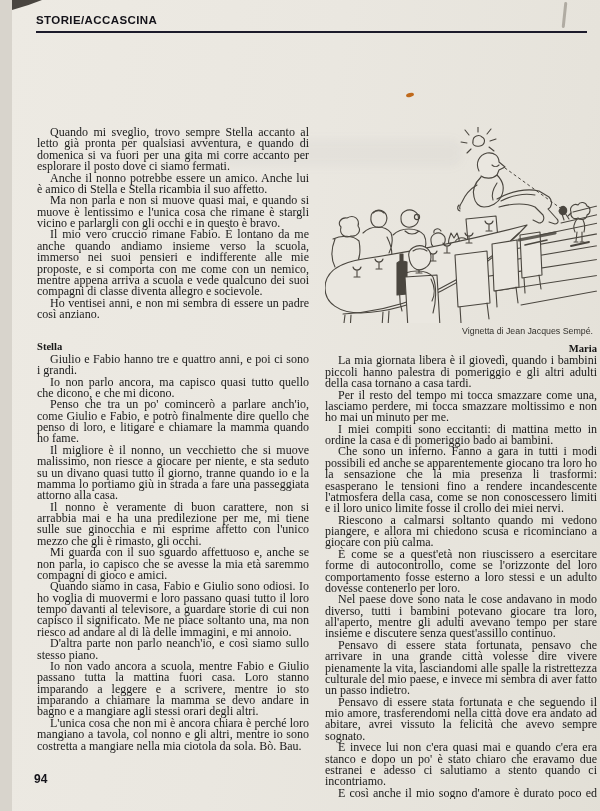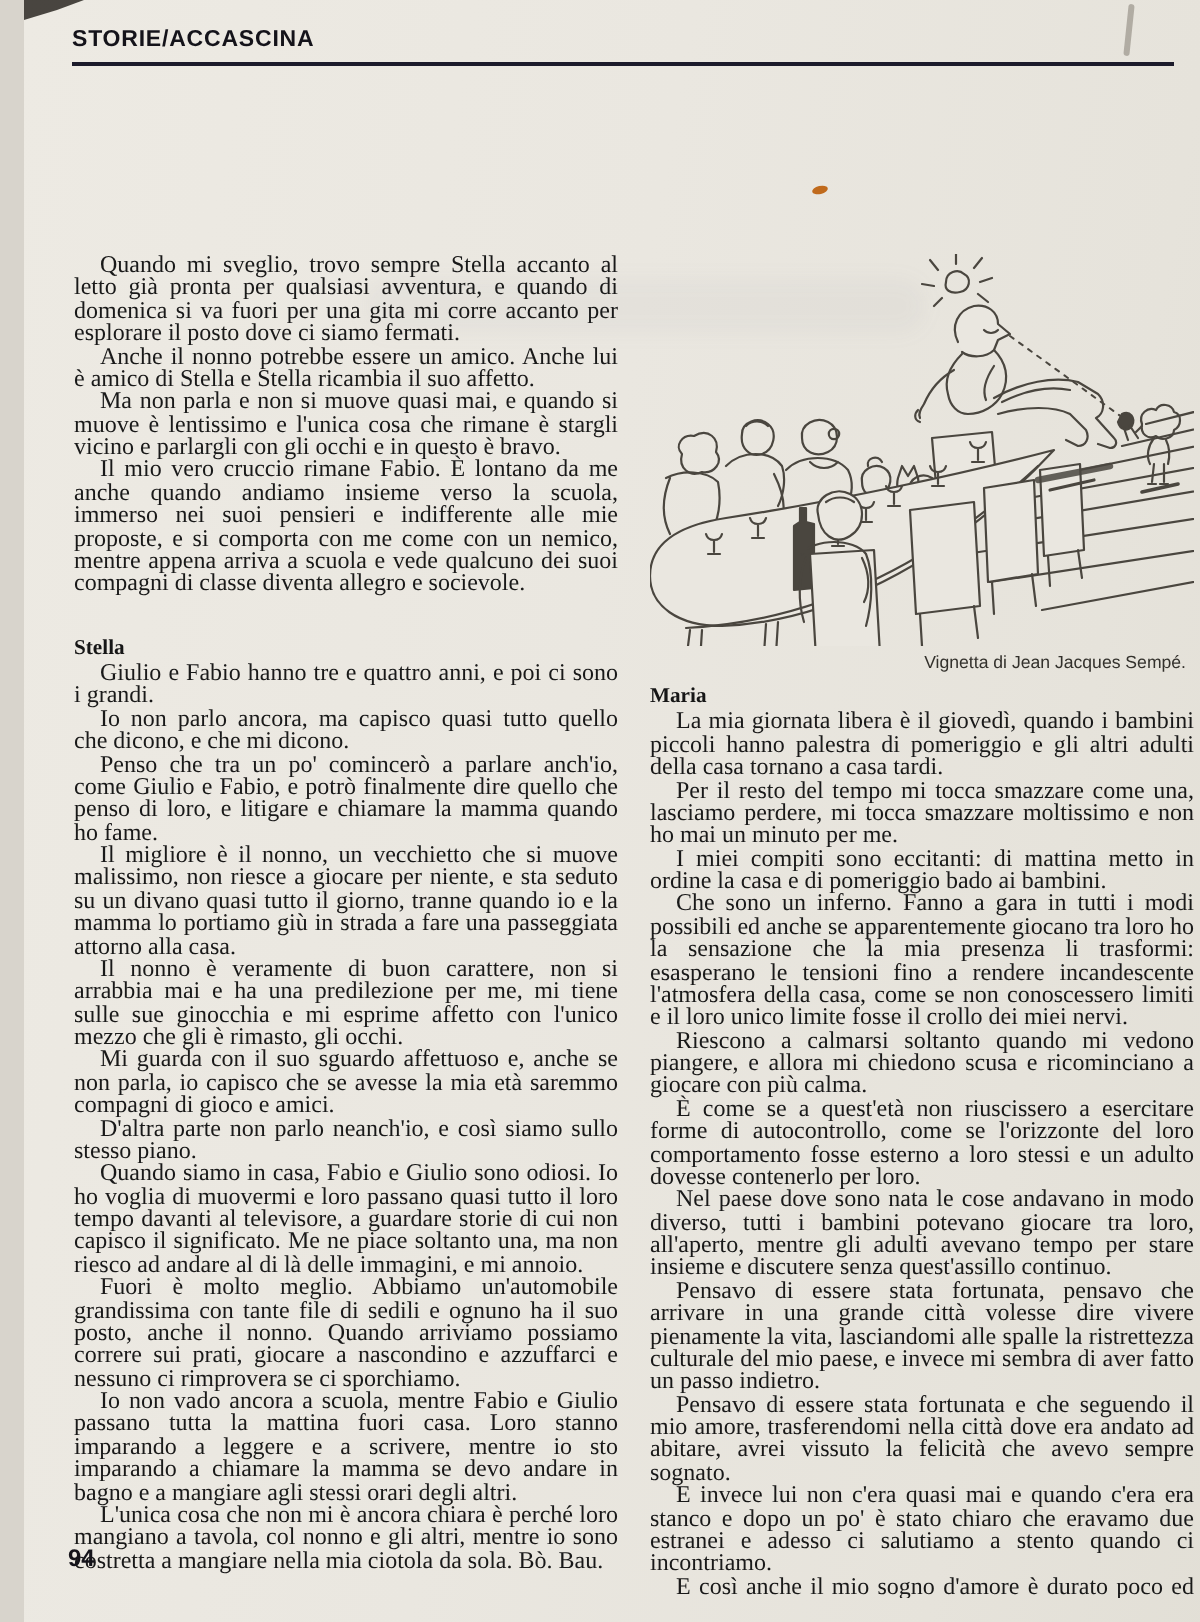--- a/index.html
+++ b/index.html
@@ -24,21 +24,21 @@
     font-family:"Liberation Sans",sans-serif;font-weight:bold;font-size:11.5px;
     letter-spacing:.4px;color:#14131a;}
   .rule{position:absolute;left:24px;top:31px;width:551px;height:1.6px;background:#1c1b2b;}
   
   .columns{position:absolute;left:25px;top:127px;width:560px;display:flex;gap:16px;}
   .col{width:272px;height:672px;overflow:hidden;}
   p.body{margin:0;font-size:12px;line-height:11.38px;text-align:justify;
     text-indent:13px;color:#191919;}
   h3.section{margin:0;font-size:10.6px;line-height:11.4px;font-weight:bold;color:#161616;}
   h3.stella{margin-top:21px;margin-bottom:1px;}
-  h3.maria{margin-top:7px;margin-bottom:1px;}
+  h3.maria{margin-top:7px;margin-bottom:1px;text-align:right;}
   
   .cartoon{position:relative;width:292px;height:196px;margin-left:-4px;}
   .cartoon svg{position:absolute;left:0;top:0;}
   .caption{margin:3px 4px 0 0;text-align:right;
     font-family:"Liberation Sans",sans-serif;font-size:8.8px;color:#33312c;}
   
   .pagenum{position:absolute;left:22px;top:772px;
     font-family:"Liberation Sans",sans-serif;font-weight:bold;font-size:12px;color:#14131a;}
 </style>
 </head>
@@ -54,31 +54,31 @@
   <div class="masthead">STORIE/ACCASCINA</div>
   <div class="rule"></div>
 
   <div class="columns">
 
     <div class="col">
       <p class="body">Quando mi sveglio, trovo sempre Stella accanto al letto già pronta per qualsiasi avventura, e quando di domenica si va fuori per una gita mi corre accanto per esplorare il posto dove ci siamo fermati.</p>
       <p class="body">Anche il nonno potrebbe essere un amico. Anche lui è amico di Stella e Stella ricambia il suo affetto.</p>
       <p class="body">Ma non parla e non si muove quasi mai, e quando si muove è lentissimo e l'unica cosa che rimane è stargli vicino e parlargli con gli occhi e in questo è bravo.</p>
       <p class="body">Il mio vero cruccio rimane Fabio. È lontano da me anche quando andiamo insieme verso la scuola, immerso nei suoi pensieri e indifferente alle mie proposte, e si comporta con me come con un nemico, mentre appena arriva a scuola e vede qualcuno dei suoi compagni di classe diventa allegro e socievole.</p>
+      <p class="body">Ho ventisei anni, e non mi sembra di essere un padre così anziano.</p>
 
       <h3 class="section stella">Stella</h3>
       <p class="body">Giulio e Fabio hanno tre e quattro anni, e poi ci sono i grandi.</p>
       <p class="body">Io non parlo ancora, ma capisco quasi tutto quello che dicono, e che mi dicono.</p>
       <p class="body">Penso che tra un po' comincerò a parlare anch'io, come Giulio e Fabio, e potrò finalmente dire quello che penso di loro, e litigare e chiamare la mamma quando ho fame.</p>
       <p class="body">Il migliore è il nonno, un vecchietto che si muove malissimo, non riesce a giocare per niente, e sta seduto su un divano quasi tutto il giorno, tranne quando io e la mamma lo portiamo giù in strada a fare una passeggiata attorno alla casa.</p>
       <p class="body">Il nonno è veramente di buon carattere, non si arrabbia mai e ha una predilezione per me, mi tiene sulle sue ginocchia e mi esprime affetto con l'unico mezzo che gli è rimasto, gli occhi.</p>
       <p class="body">Mi guarda con il suo sguardo affettuoso e, anche se non parla, io capisco che se avesse la mia età saremmo compagni di gioco e amici.</p>
+      <p class="body">Quando siamo in casa, Fabio e Giulio sono odiosi. Io ho voglia di muovermi e loro passano quasi tutto il loro tempo davanti al televisore, a guardare storie di cui non capisco il significato. Me ne piace soltanto una, ma non riesco ad andare al di là delle immagini, e mi annoio.</p>
       <p class="body">D'altra parte non parlo neanch'io, e così siamo sullo stesso piano.</p>
-      <p class="body">Quando siamo in casa, Fabio e Giulio sono odiosi. Io ho voglia di muovermi e loro passano quasi tutto il loro tempo davanti al televisore, a guardare storie di cui non capisco il significato. Me ne piace soltanto una, ma non riesco ad andare al di là delle immagini, e mi annoio.</p>
-      <p class="body">Fuori è molto meglio. Abbiamo un'automobile grandissima con tante file di sedili e ognuno ha il suo posto, anche il nonno. Quando arriviamo possiamo correre sui prati, giocare a nascondino e azzuffarci e nessuno ci rimprovera se ci sporchiamo.</p>
       <p class="body">Io non vado ancora a scuola, mentre Fabio e Giulio passano tutta la mattina fuori casa. Loro stanno imparando a leggere e a scrivere, mentre io sto imparando a chiamare la mamma se devo andare in bagno e a mangiare agli stessi orari degli altri.</p>
       <p class="body">L'unica cosa che non mi è ancora chiara è perché loro mangiano a tavola, col nonno e gli altri, mentre io sono costretta a mangiare nella mia ciotola da sola. Bò. Bau.</p>
     </div>
 
     <div class="col">
 
       <div class="cartoon">
         <svg width="292" height="196" viewBox="0 0 292 196">
           <g stroke="#4a463f" fill="none" stroke-width="1.1" stroke-linecap="round" stroke-linejoin="round">
 

